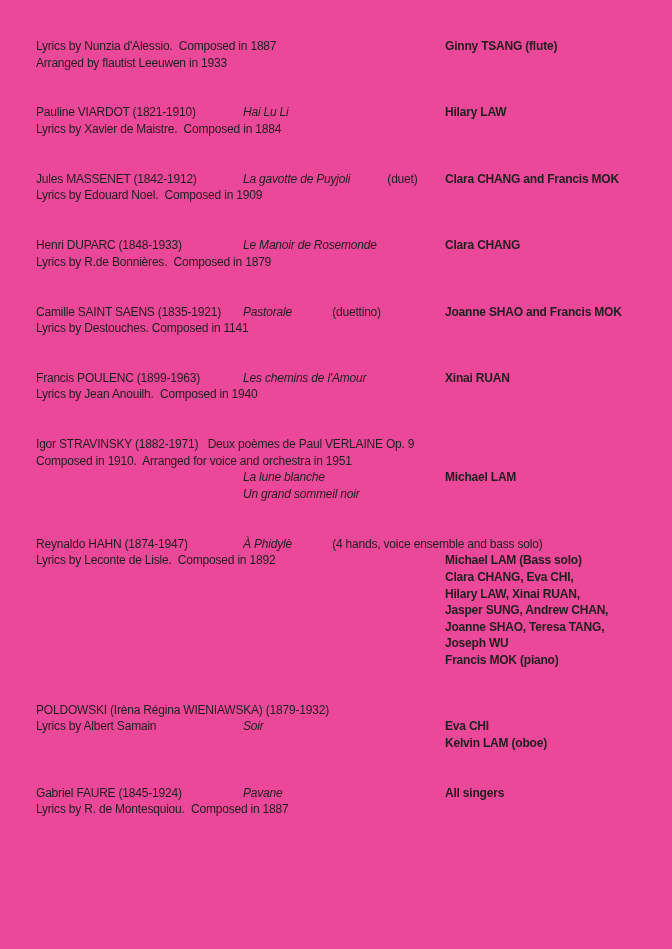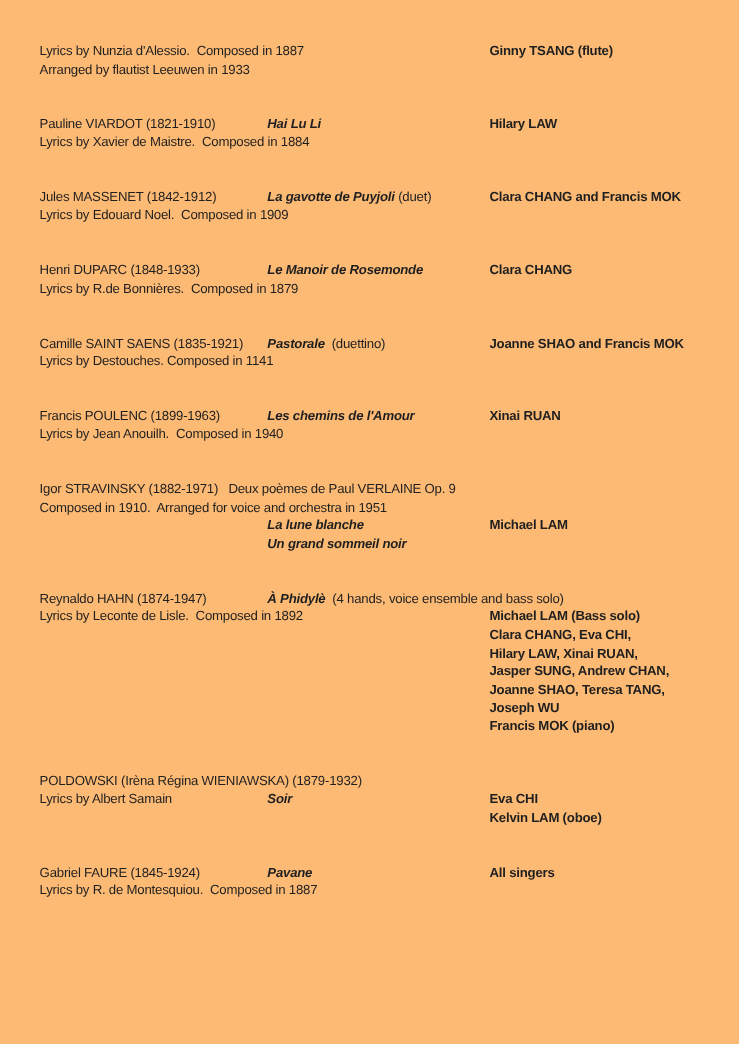--- a/index.html
+++ b/index.html
@@ -1,42 +1,42 @@
 <!DOCTYPE html>
 <html><head>
 <meta charset="utf-8">
 <style>
   html, body { margin: 0; padding: 0; background: #ffffff; }
   .page {
     position: relative;
     width: 672px;
     height: 949px;
-    background: #fdba74;
+    background: #ec4899;
     overflow: hidden;
     font-family: "Liberation Sans", sans-serif;
     color: #1f1f1f;
   }
   .content {
     position: absolute;
     left: 36px;
     top: 38px;
     width: 626px;
     font-size: 12px;
     letter-spacing: -0.2px;
     line-height: 16.6px;
   }
   .entry { margin-bottom: 33.2px; }
   .entry:last-child { margin-bottom: 4px; }
   .line { position: relative; height: 16.6px; }
   .line > span { position: absolute; top: 0; white-space: pre; }
   .c1 { left: 0; }
   .c2 { left: 207px; }
   .c3 { left: 409px; font-weight: bold; }
-  .t  { font-weight: bold; font-style: italic; }
-  .ts { font-weight: normal; font-style: normal; }
+  .t  { font-weight: normal; font-style: italic; }
+  .ts { font-weight: normal; font-style: normal; padding-left: 34px; }
 </style>
 </head>
 <body>
 
 <div class="page">
   <div class="content">
 
     <div class="entry">
       <div class="line">
         <span class="c1">Lyrics by Nunzia d'Alessio.  Composed in 1887</span>

